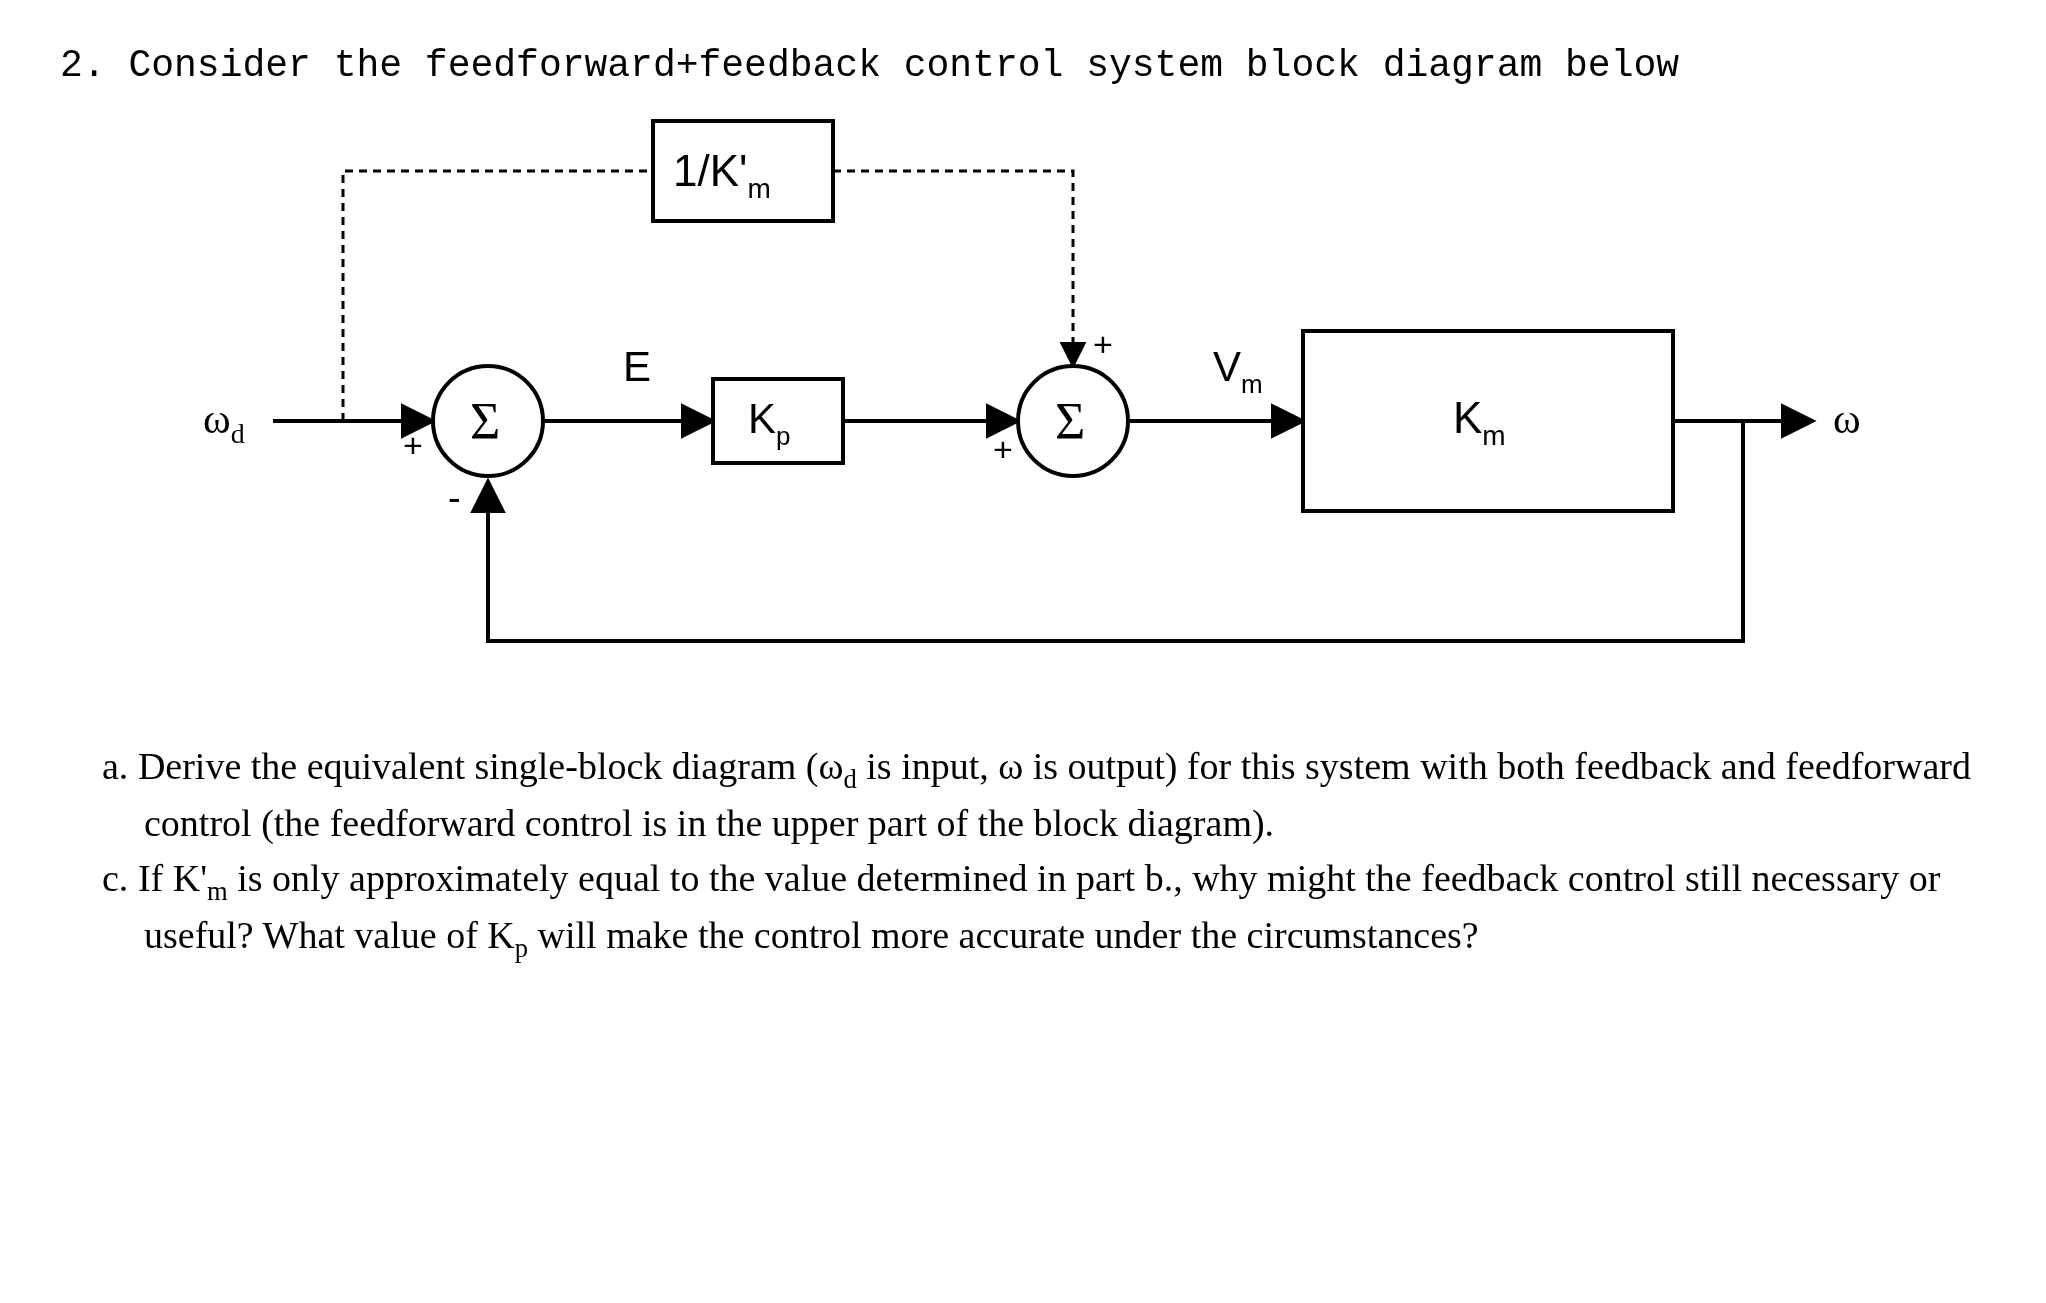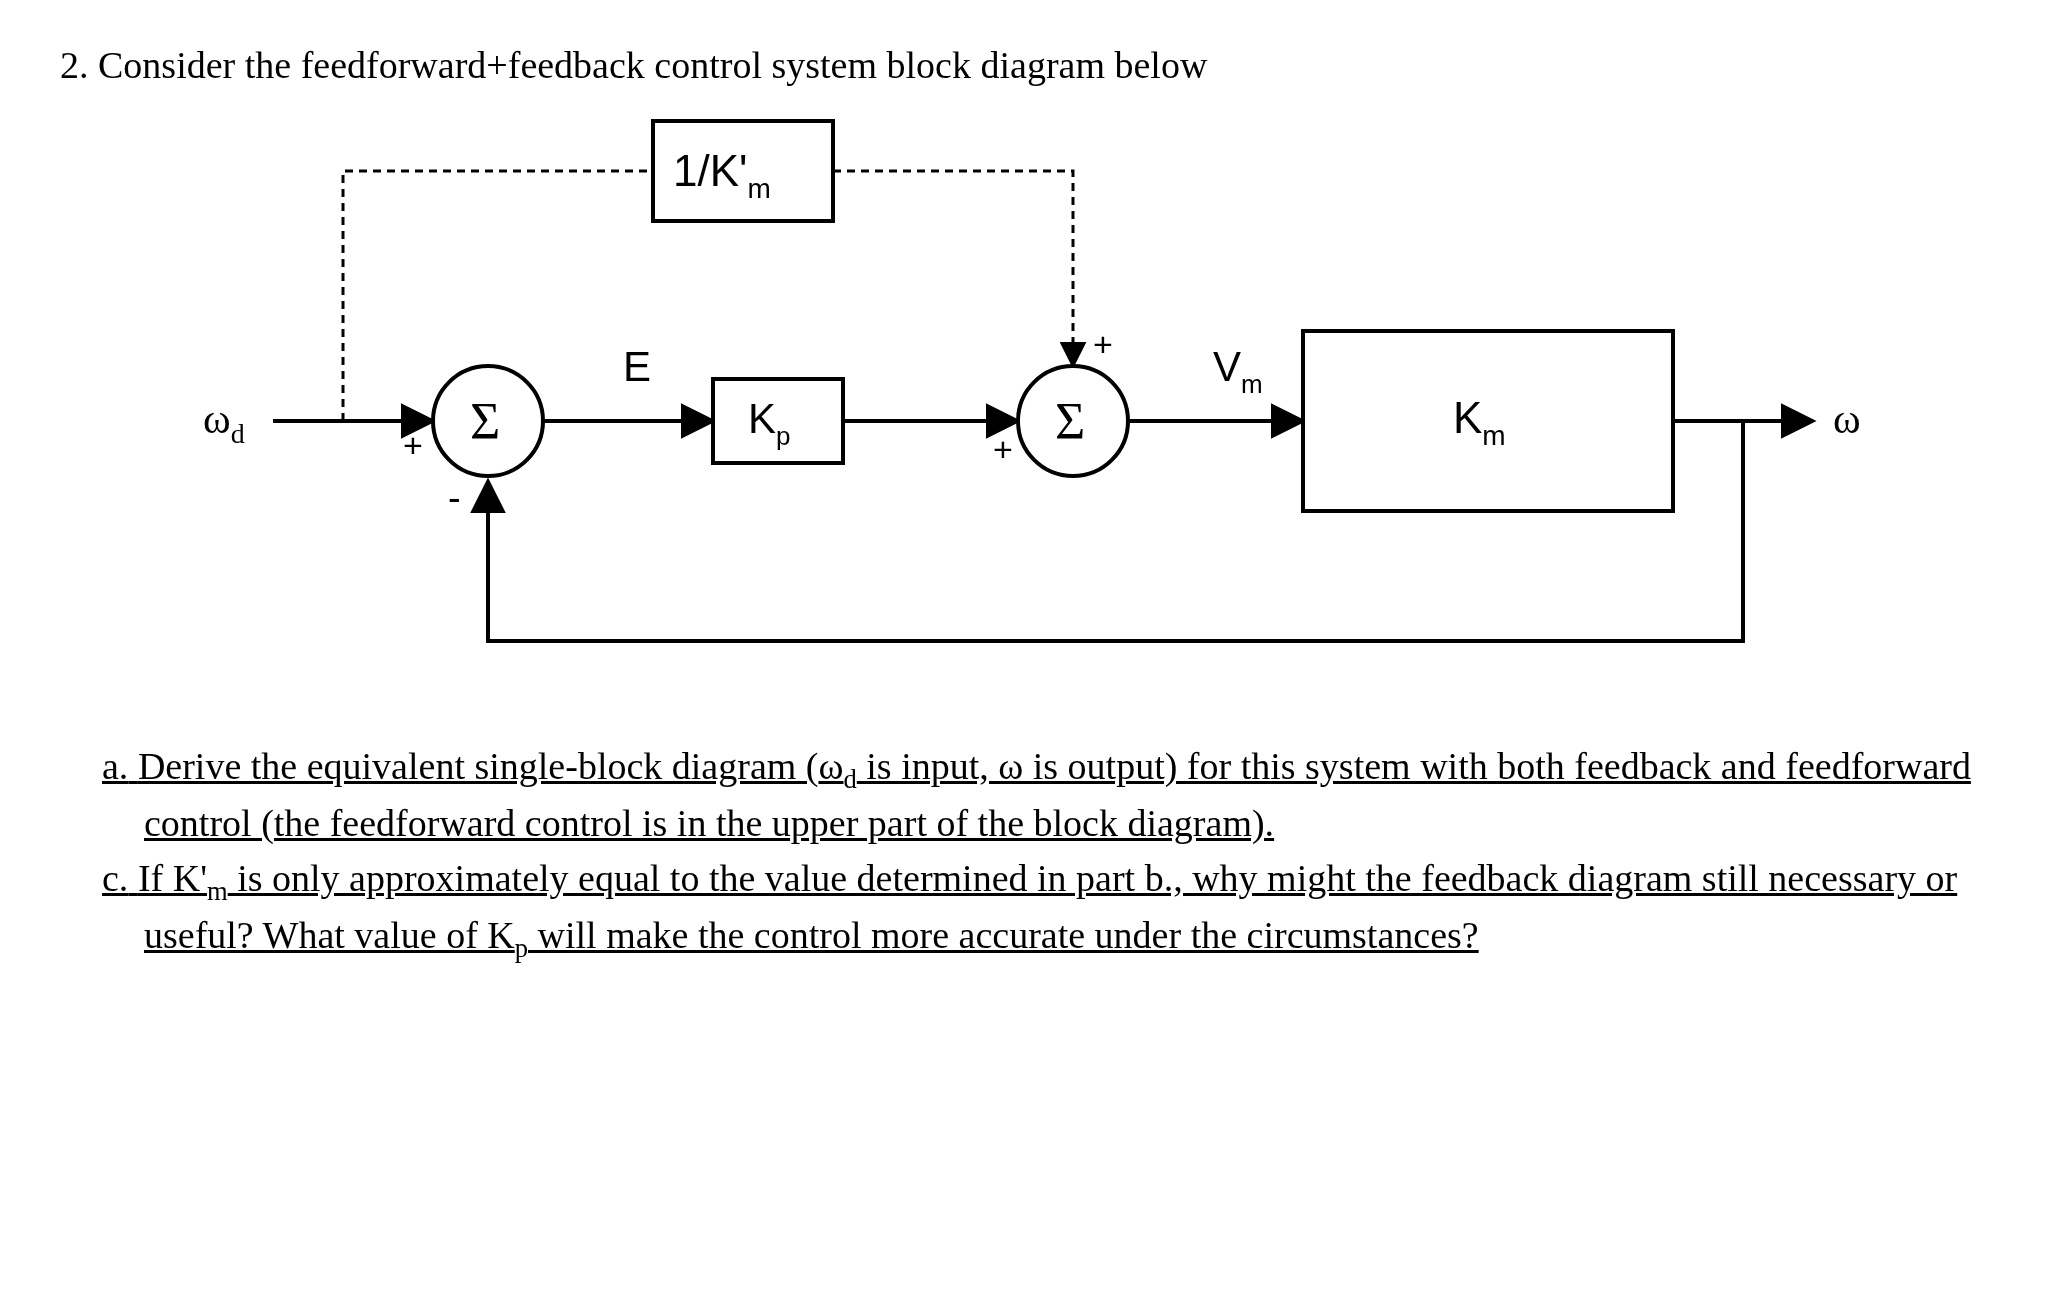--- a/index.html
+++ b/index.html
@@ -12,38 +12,38 @@
   .page {
     width: 2046px;
     height: 1303px;
     position: relative;
     padding: 40px 60px;
     box-sizing: border-box;
     font-size: 38px;
     line-height: 1.35;
   }
   .prompt-line {
+    font-family: Liberation Mono, monospace;
   }
   .diagram-wrap {
     width: 100%;
     display: flex;
     justify-content: center;
     margin: 10px 0 30px 0;
   }
   svg {
     display: block;
   }
   .sub-questions {
     margin-top: 10px;
   }
   .subq {
     text-indent: -42px;
     padding-left: 84px;
     margin-bottom: 4px;
-    text-decoration: underline;
   }
   .sub-letter {
     display: inline;
   }
   .sub-text {
     display: inline;
   }
   .sub-sup {
     font-size: 0.7em;
     vertical-align: sub;
@@ -120,19 +120,19 @@
     <span class="sub-letter">a.</span>
     <span class="sub-text">
       <span>Derive the equivalent single-block diagram (</span><span>ω</span><span class="sub-sup">d</span><span> is input, ω is output) for this system with both feedback and feedforward control (the feedforward control is in the upper part of the block diagram).</span>
     </span>
   </div>
 
 
   <div class="subq">
     <span class="sub-letter">c.</span>
     <span class="sub-text">
-      <span>If K'</span><span class="sub-sup">m</span><span> is only approximately equal to the value determined in part b., why might the feedback diagram still necessary or useful? What value of K</span><span class="sub-sup">p</span><span> will make the control more accurate under the circumstances?</span>
+      <span>If K'</span><span class="sub-sup">m</span><span> is only approximately equal to the value determined in part b., why might the feedback control still necessary or useful? What value of K</span><span class="sub-sup">p</span><span> will make the control more accurate under the circumstances?</span>
     </span>
   </div>
 
 </div>
 
 </div>
 
 </body></html>

